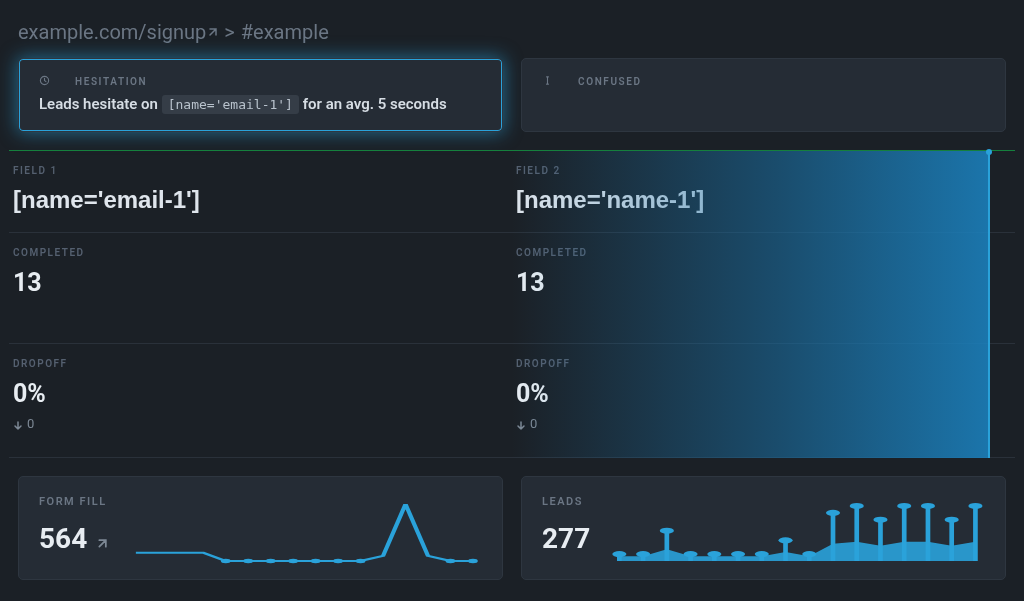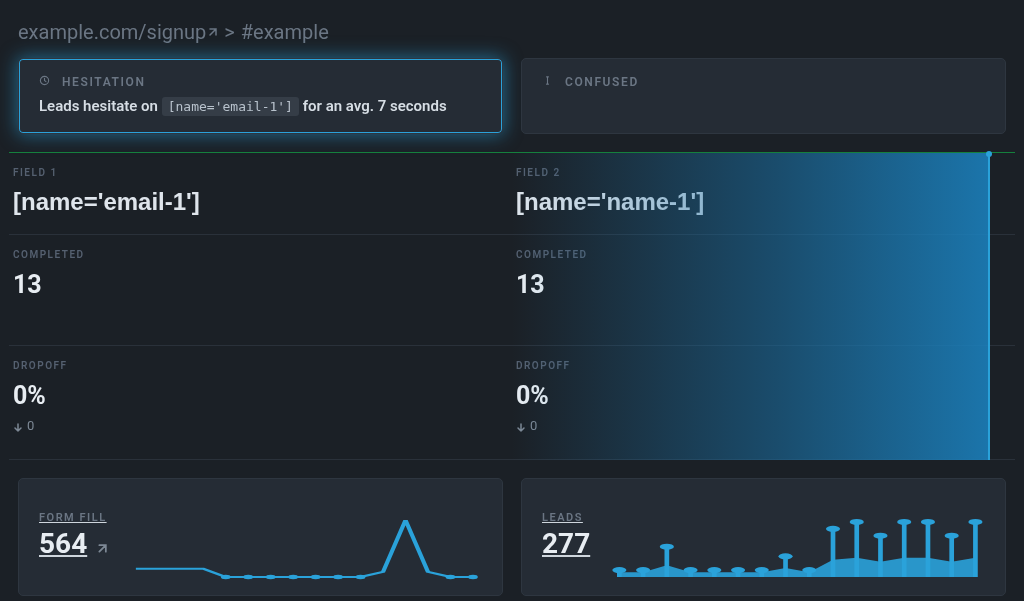--- a/index.html
+++ b/index.html
@@ -33,28 +33,28 @@
     background: #252c35;
     border-radius: 5px;
     padding: 16px 20px 18px 20px;
     border: 1px solid #2e3640;
     position: relative;
   }
   .card.active {
     box-shadow: 0 0 18px 1px rgba(42,162,218,0.55), inset 0 0 0 1px #2aa2da;
   }
   .card-title {
-    font-size: 12px;
+    font-size: 10px;
     letter-spacing: 1.6px;
     color: #6b7684;
     font-weight: 600;
     text-transform: uppercase;
     display: flex;
-    align-items: flex-start;
-    gap: 11px;
+    align-items: flex-end;
+    gap: 24px;
   }
   .card-title .icon { width: 12px; height: 12px; }
   .card-body {
     margin-top: 8px;
     font-size: 15px;
     color: #d6dde4;
     font-weight: 600;
   }
   .codechip {
     font-family: ui-monospace, SFMono-Regular, Menlo, Consolas, monospace;
@@ -156,41 +156,40 @@
   .tiles-row {
     display: flex;
     gap: 18px;
     padding: 18px;
   }
   .tile {
     flex: 1 1 50%;
     background: #252c35;
     border-radius: 5px;
     border: 1px solid #2e3640;
-    padding: 32px 20px 14px 20px;
+    padding: 18px 20px 14px 20px;
     display: flex;
     align-items: flex-start;
     position: relative;
     min-height: 100px;
-    text-decoration: underline;
   }
   .tile .tile-meta { flex: 0 0 auto; }
   .tile .spark { flex: 1 1 auto; height: 70px; margin-left: 20px; }
   .tile-label {
     font-size: 11px;
     letter-spacing: 1.5px;
     color: #6b7684;
     font-weight: 600;
     text-transform: uppercase;
   }
   .tile-value {
     font-size: 28px;
     font-weight: 700;
     color: #e8edf2;
-    margin-top: 3px;
+    margin-top: 14px;
     display: flex;
     align-items: center;
     gap: 8px;
   }
   .tile-value .external-icon { top: -8px; }
 
   svg.sparkline path { stroke: #2aa2da; stroke-width: 2; fill: none; }
   svg.sparkline circle { fill: #2aa2da; }
 
   svg.skyline { color: #2aa2da; }
@@ -219,21 +218,21 @@
           <svg viewBox="0 0 12 12" width="11" height="11">
               <circle cx="6" cy="6" r="4.5" stroke="#6b7684" stroke-width="1.2" fill="none"></circle>
               <path d="M6 3.5V6l1.6 1.2" stroke="#6b7684" stroke-width="1.2" fill="none" stroke-linecap="round"></path>
             </svg>
         </span>
         <span>HESITATION</span>
       </div>
       <div class="card-body">
         <span>Leads hesitate on</span>
         <span class="codechip">[name='email-1']</span>
-        <span>for an avg. 7 seconds</span>
+        <span>for an avg. 5 seconds</span>
       </div>
     </div>
 
     <div class="card">
       <div class="card-title">
         <span class="icon">
           <svg viewBox="0 0 12 12" width="11" height="11">
               <path d="M5 2h2M5 10h2M6 2v8" stroke="#6b7684" stroke-width="1.2" fill="none" stroke-linecap="round"></path>
             </svg>
         </span>

